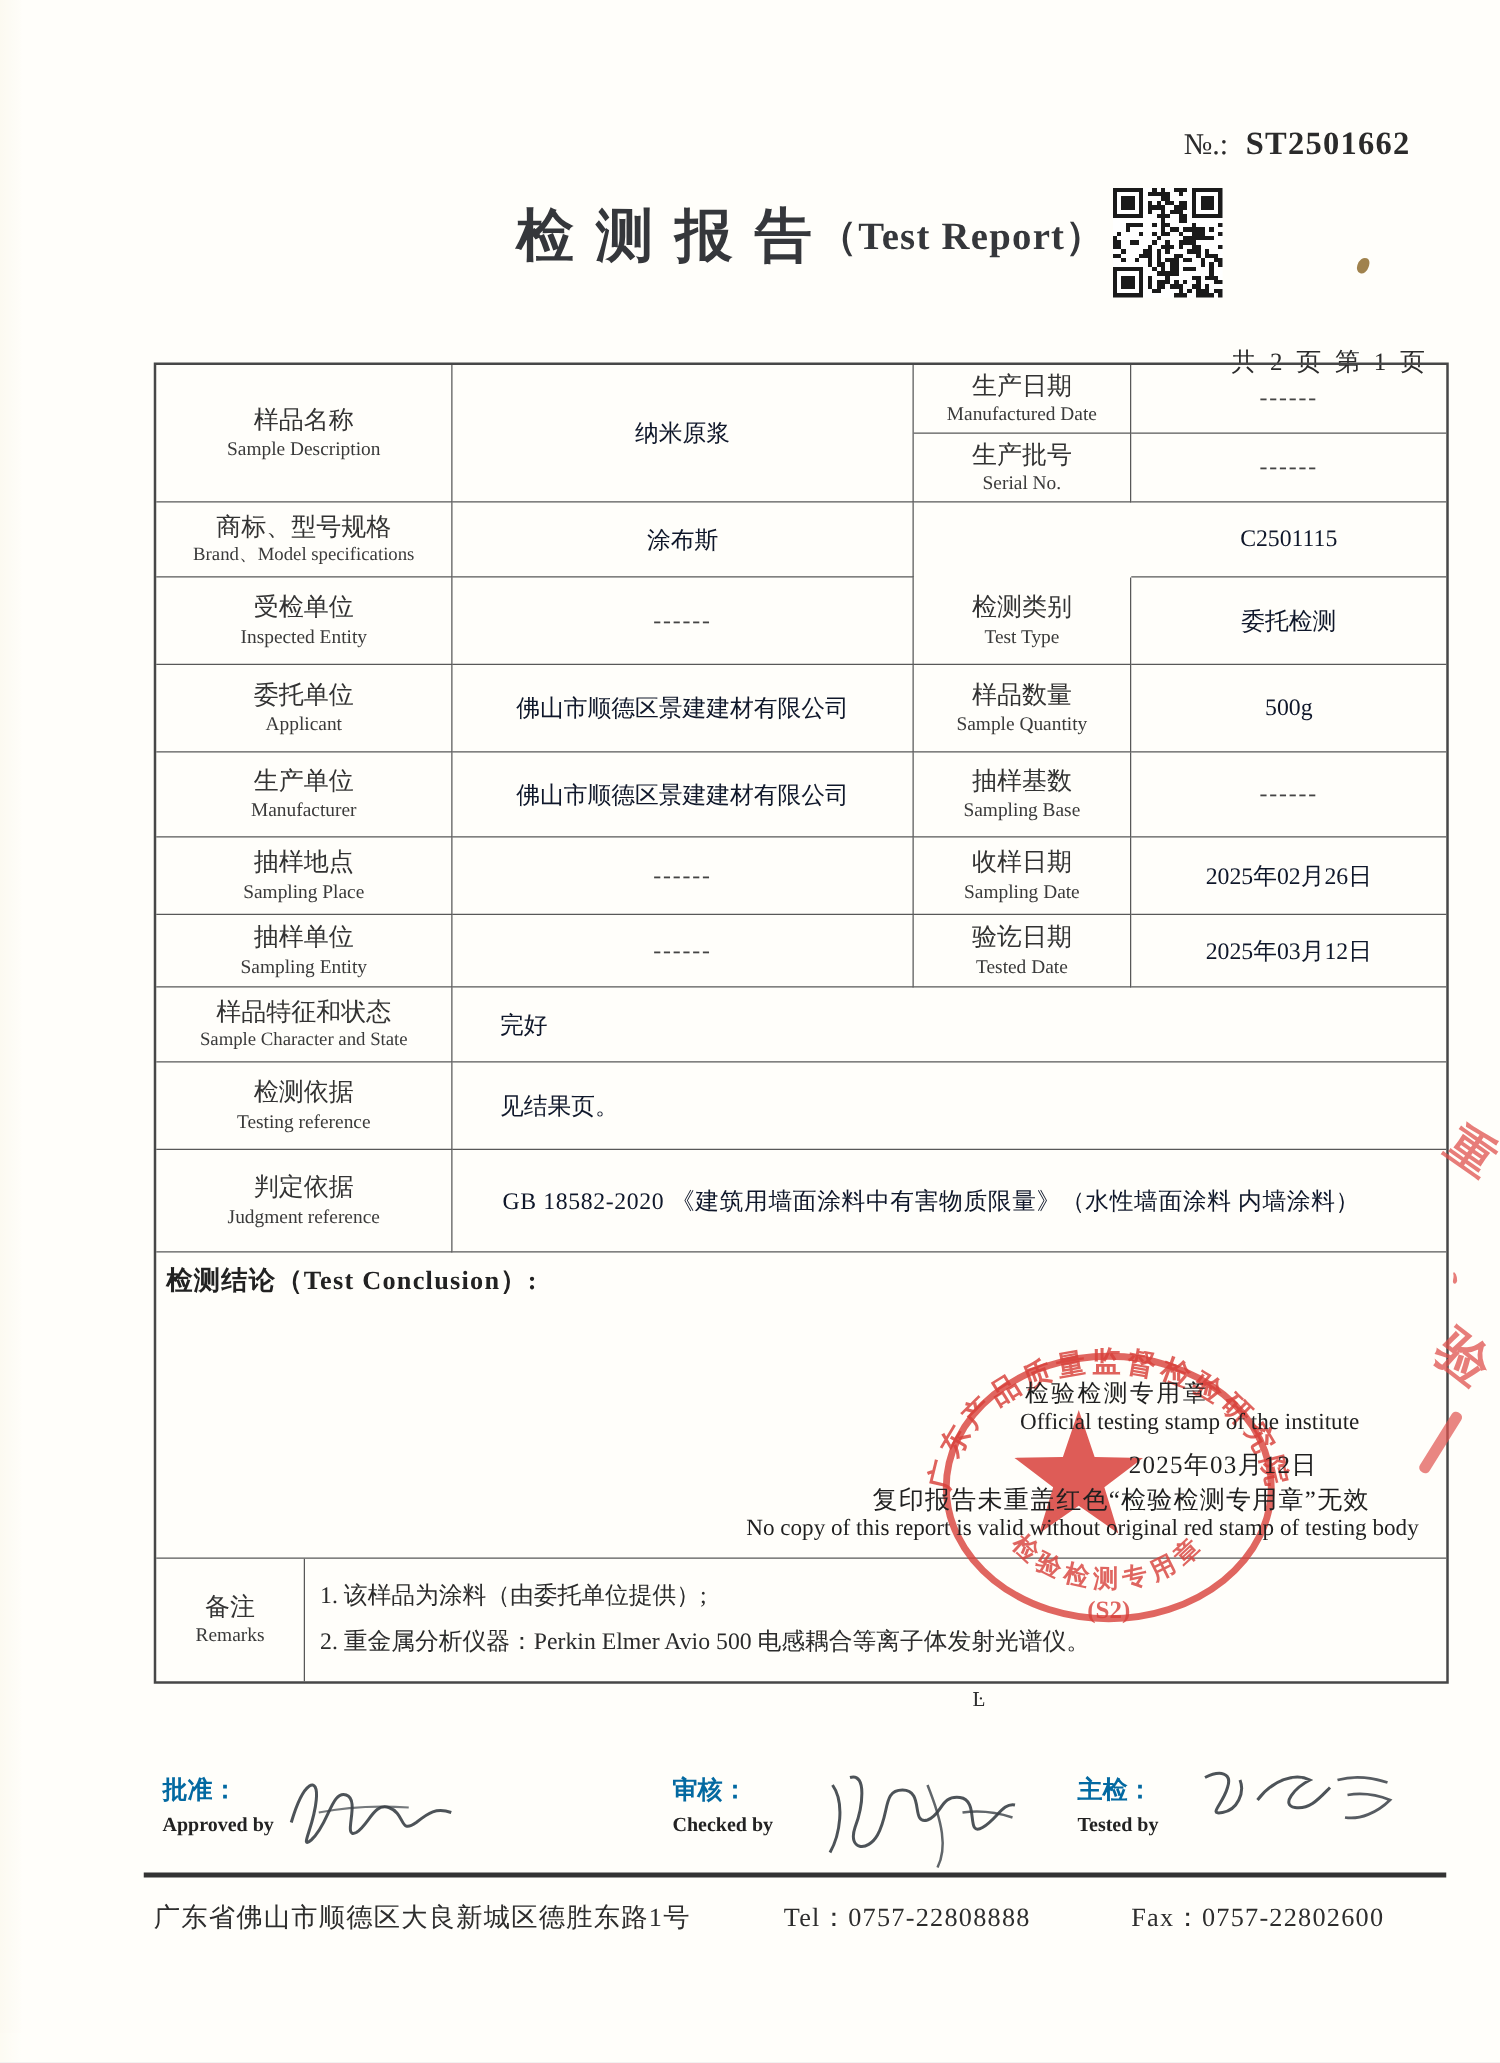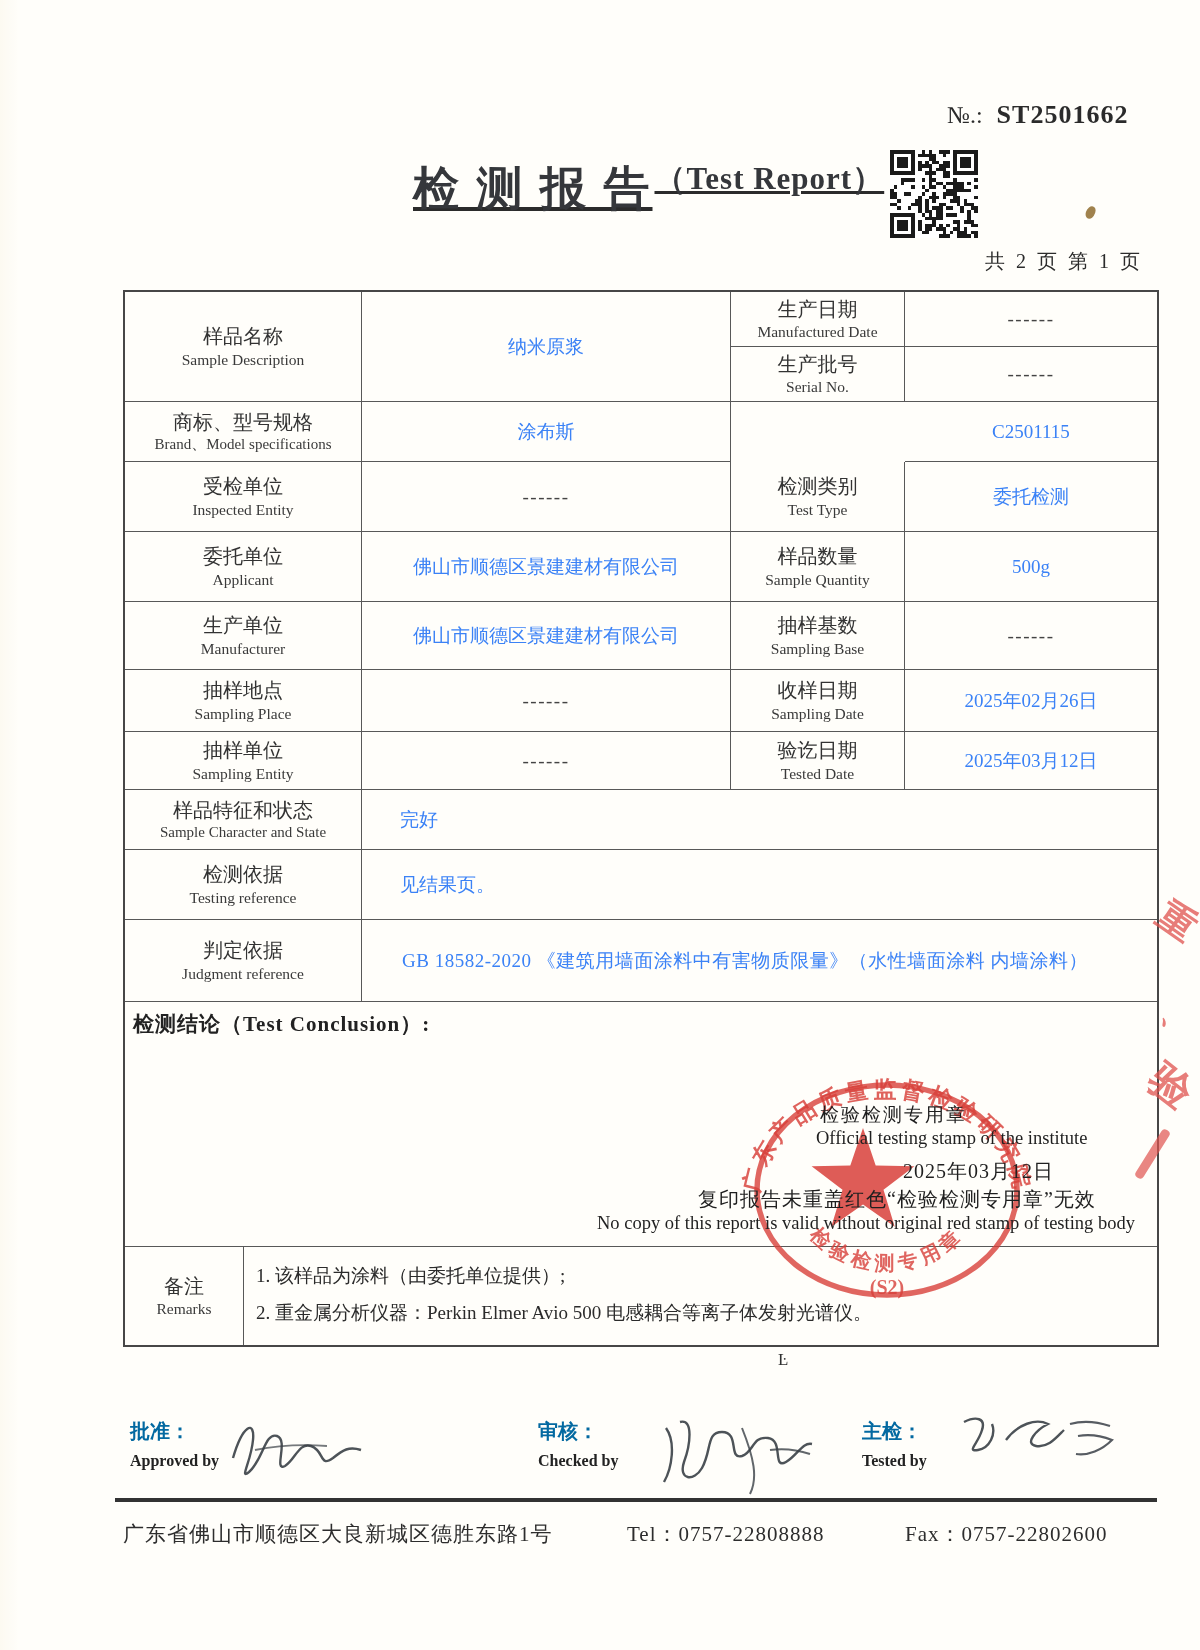--- a/index.html
+++ b/index.html
@@ -6,39 +6,39 @@
   .page{position:relative;width:1200px;height:1650px;background:#fffefa;overflow:hidden;
         font-family:"Liberation Serif","DejaVu Serif",serif;color:#2b2b2b;}
   .page::before{content:"";position:absolute;inset:0;
         background:linear-gradient(90deg,#fbf7ea 0,#fffefa 18px),linear-gradient(#fdfbf2 0,#fffefa 14px);
         opacity:.5;pointer-events:none;}
   .abs{position:absolute;}
   
   .no-line{top:100px;left:947px;font-size:24px;white-space:nowrap;}
   .no-label{font-size:24px;}
   .no-value{font-weight:bold;font-size:26px;letter-spacing:1px;margin-left:14px;}
-  .title-wrap{top:158px;left:413px;white-space:nowrap;display:flex;align-items:flex-start;text-decoration:underline;}
+  .title-wrap{top:158px;left:413px;white-space:nowrap;display:flex;align-items:center;}
   .title-cn{font-size:46px;font-weight:bold;letter-spacing:3px;color:#35373b;}
   .title-en{font-size:31px;font-weight:bold;color:#35373b;margin-left:2px;letter-spacing:1px;}
   .qr{top:150px;left:890px;width:88px;height:88px;}
   .speck{top:206px;left:1086px;width:9px;height:13px;background:#8f6c2e;border-radius:60% 40% 55% 45%;opacity:.85;transform:rotate(18deg);}
-  .pageinfo{top:248px;left:0;width:1143px;text-align:right;font-size:20px;letter-spacing:3px;}
+  .pageinfo{top:276px;left:0;width:1143px;text-align:right;font-size:20px;letter-spacing:3px;}
   
   .tbl{position:absolute;left:123px;top:290px;display:grid;z-index:2;
        grid-template-columns:237px 369px 174px 252px;
        grid-template-rows:55px 55px 60px 70px 70px 68px 62px 58px 60px 70px 82px 245px 98px;
        border:2px solid #474747;background:transparent;}
   .cell{border-right:1.6px solid #585858;border-bottom:1.6px solid #585858;
         display:flex;flex-direction:column;align-items:center;justify-content:center;
         box-sizing:border-box;text-align:center;}
   .cell.nbr{border-right:none;}
   .cell.nbb{border-bottom:none;}
   .cn{font-size:20px;line-height:1.32;color:#333;}
   .en{font-size:15.5px;line-height:1.28;color:#3a3a3a;}
-  .val{font-size:19px;color:#3b82f6;}
+  .val{font-size:19px;color:#0f172a;}
   .dash{letter-spacing:1.5px;color:#444;}
   .leftval{align-items:flex-start;justify-content:center;}
   .leftval .val{padding-left:38px;text-align:left;}
   .gbval .val{padding-left:40px;letter-spacing:.5px;}
   
   .concl{position:relative;display:block;}
   .concl-head{position:absolute;left:8px;top:8px;font-size:21px;font-weight:bold;color:#222;letter-spacing:1px;}
   .concl-body{position:absolute;left:62px;top:50px;font-size:19px;letter-spacing:1px;}
   
   .remarks{display:flex;flex-direction:row;padding:0;align-items:stretch;}

